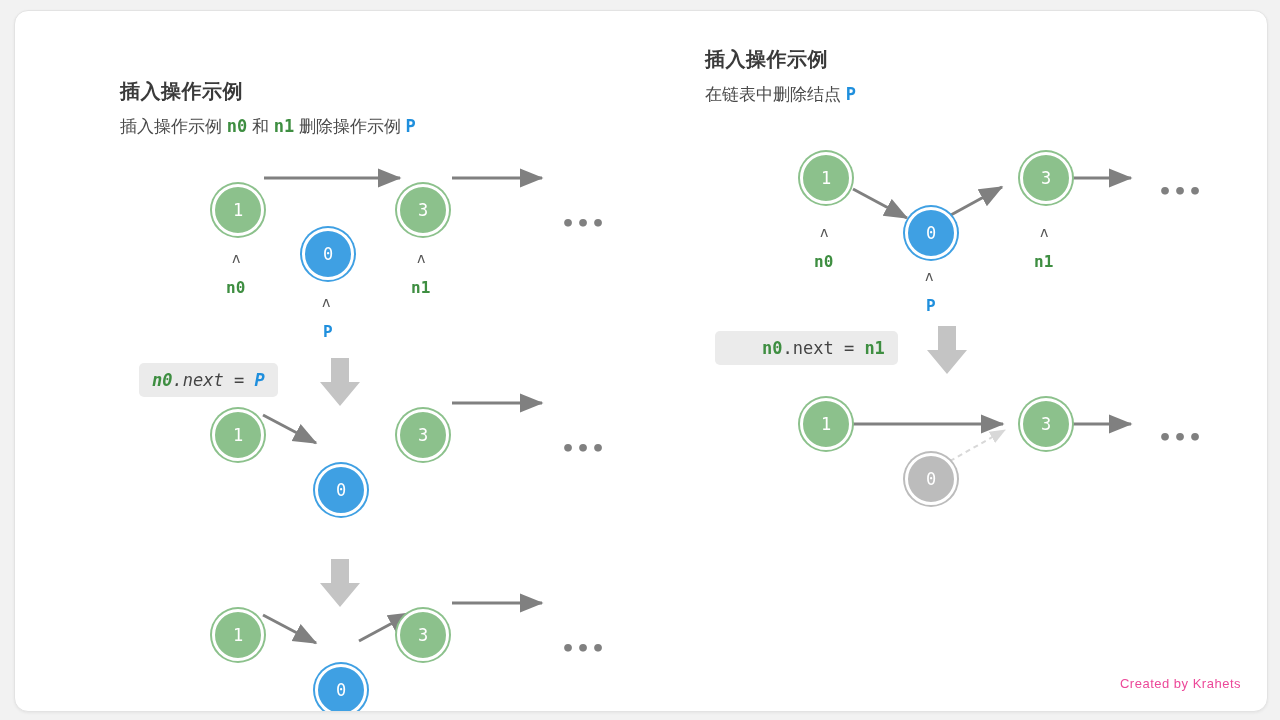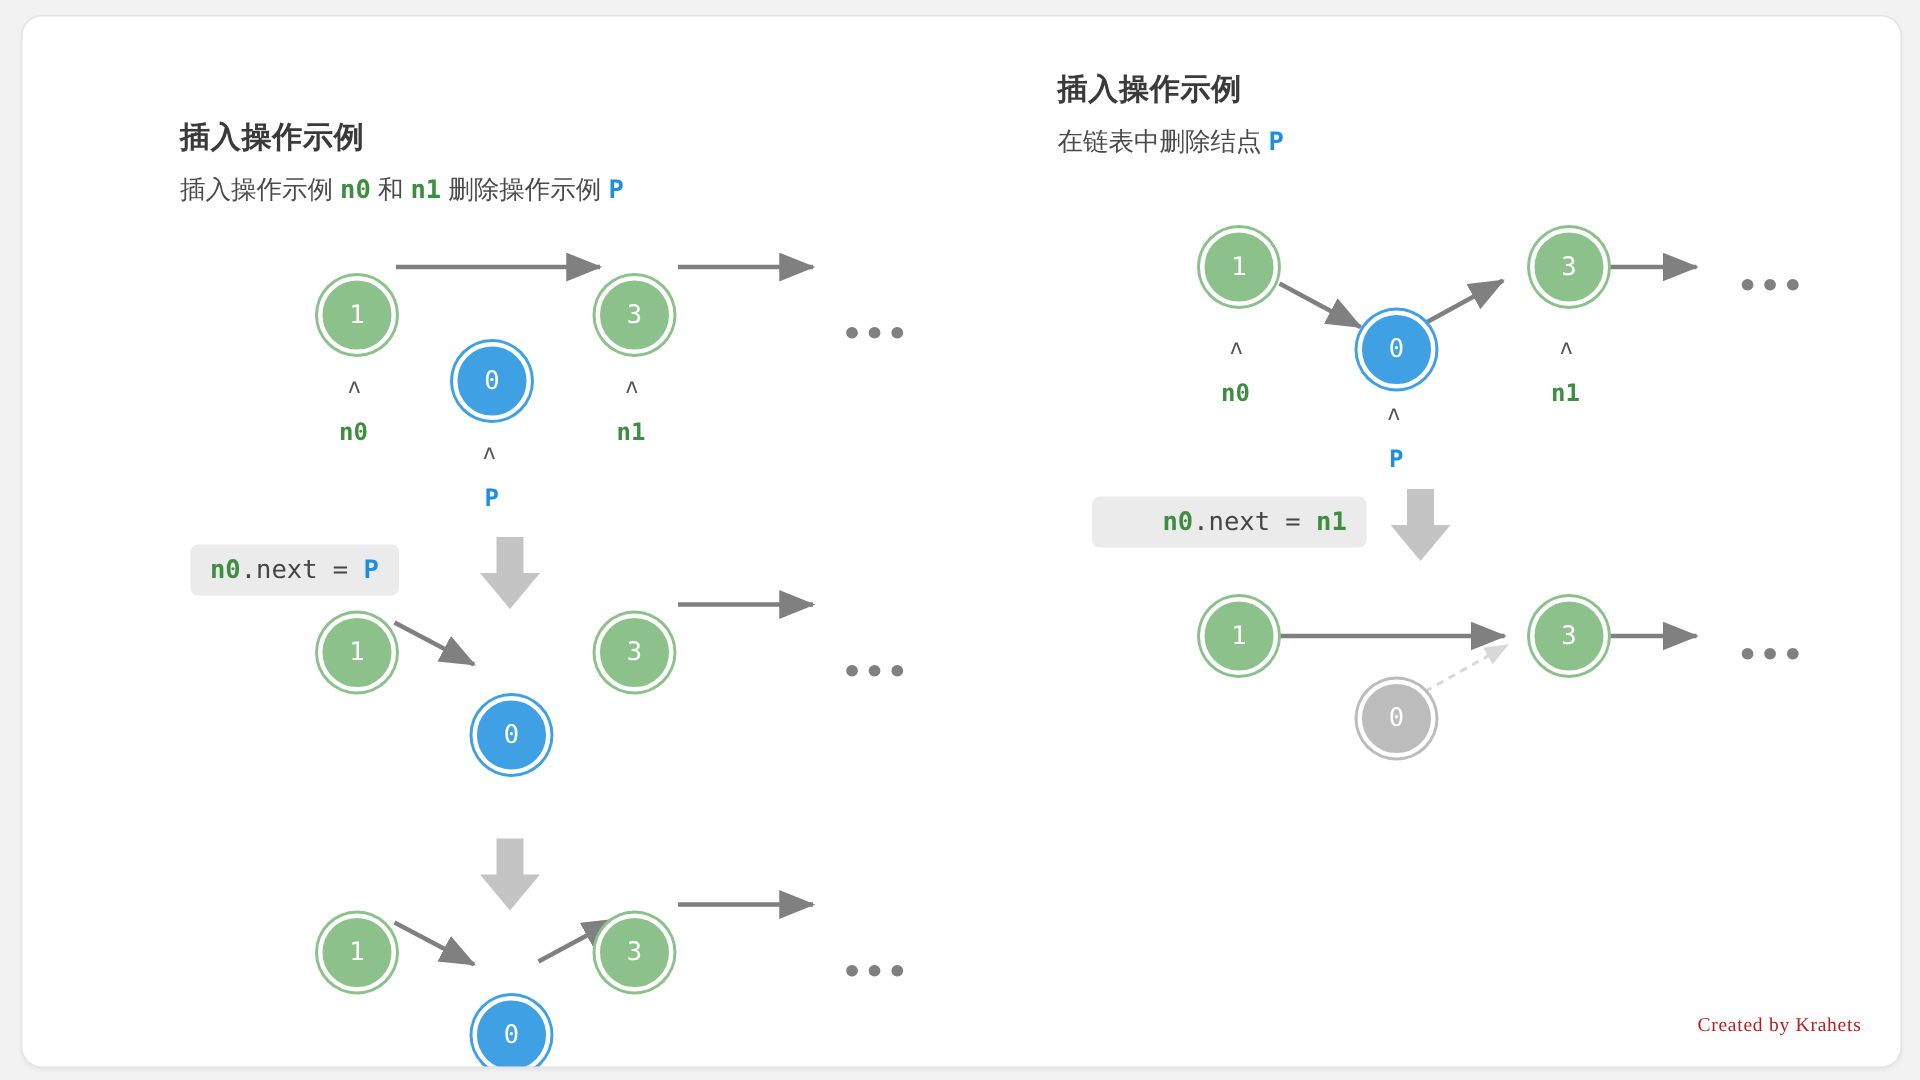--- a/index.html
+++ b/index.html
@@ -74,22 +74,22 @@
 
   .dots{
     position:absolute;
     color:#808080;font-size:22px;font-weight:bold;line-height:1;
     font-family:"DejaVu Sans","Liberation Sans",sans-serif;
     letter-spacing:1px;
   }
 
   .credit{
     position:absolute;right:26px;bottom:20px;
-    font-size:13px;color:#b91c1c;
-    font-family:Liberation Serif, serif;
+    font-size:13px;color:#ec4899;
+    font-family:Liberation Sans, sans-serif;
     letter-spacing:0.5px;
   }
 </style>
 </head>
 <body>
 
 <div class="card">
 
   <svg class="svg-layer" viewBox="0 0 1252 700">
     <defs>
@@ -131,21 +131,21 @@
     <div class="node node-green" style="left:382px;top:141px;">3</div>
     <div class="dots" style="left:546px;top:170px;">•••</div>
 
     <div class="caret" style="left:217px;top:208px;">ʌ</div>
     <div class="varlabel green" style="left:211px;top:237px;">n0</div>
     <div class="caret" style="left:307px;top:252px;">ʌ</div>
     <div class="varlabel blue" style="left:308px;top:281px;">P</div>
     <div class="caret" style="left:402px;top:208px;">ʌ</div>
     <div class="varlabel green" style="left:396px;top:237px;">n1</div>
 
-    <div class="codebox" style="left:112px;top:320px;"><span class="tok-green">n0</span><span>.next = </span><span class="tok-blue">P</span></div>
+    <div class="codebox" style="left:124px;top:320px;font-style:italic;"><span class="tok-green">n0</span><span>.next = </span><span class="tok-blue">P</span></div>
     <svg style="position:absolute;left:303px;top:313px;width:44px;height:52px;" viewBox="0 0 44 52">
       <path d="M13,2 L31,2 L31,26 L42,26 L22,50 L2,26 L13,26 Z" fill="#c4c4c4"></path>
     </svg>
 
     <div class="node node-green" style="left:197px;top:366px;">1</div>
     <div class="node node-blue" style="left:300px;top:421px;">0</div>
     <div class="node node-green" style="left:382px;top:366px;">3</div>
     <div class="dots" style="left:546px;top:395px;">•••</div>
 
     <svg style="position:absolute;left:303px;top:514px;width:44px;height:52px;" viewBox="0 0 44 52">
@@ -169,21 +169,21 @@
     <div class="node node-green" style="left:420px;top:141px;">3</div>
     <div class="dots" style="left:558px;top:170px;">•••</div>
 
     <div class="caret" style="left:220px;top:214px;">ʌ</div>
     <div class="varlabel green" style="left:214px;top:243px;">n0</div>
     <div class="caret" style="left:325px;top:258px;">ʌ</div>
     <div class="varlabel blue" style="left:326px;top:287px;">P</div>
     <div class="caret" style="left:440px;top:214px;">ʌ</div>
     <div class="varlabel green" style="left:434px;top:243px;">n1</div>
 
-    <div class="codebox" style="left:128px;top:320px;padding-left:47px;"><span class="tok-green">n0</span><span>.next = </span><span class="tok-green">n1</span></div>
+    <div class="codebox" style="left:115px;top:320px;padding-left:47px;"><span class="tok-green">n0</span><span>.next = </span><span class="tok-green">n1</span></div>
     <svg style="position:absolute;left:325px;top:313px;width:44px;height:52px;" viewBox="0 0 44 52">
       <path d="M13,2 L31,2 L31,26 L42,26 L22,50 L2,26 L13,26 Z" fill="#c4c4c4"></path>
     </svg>
 
     <div class="node node-green" style="left:200px;top:387px;">1</div>
     <div class="node node-gray" style="left:305px;top:442px;">0</div>
     <div class="node node-green" style="left:420px;top:387px;">3</div>
     <div class="dots" style="left:558px;top:416px;">•••</div>
   </div>
 

